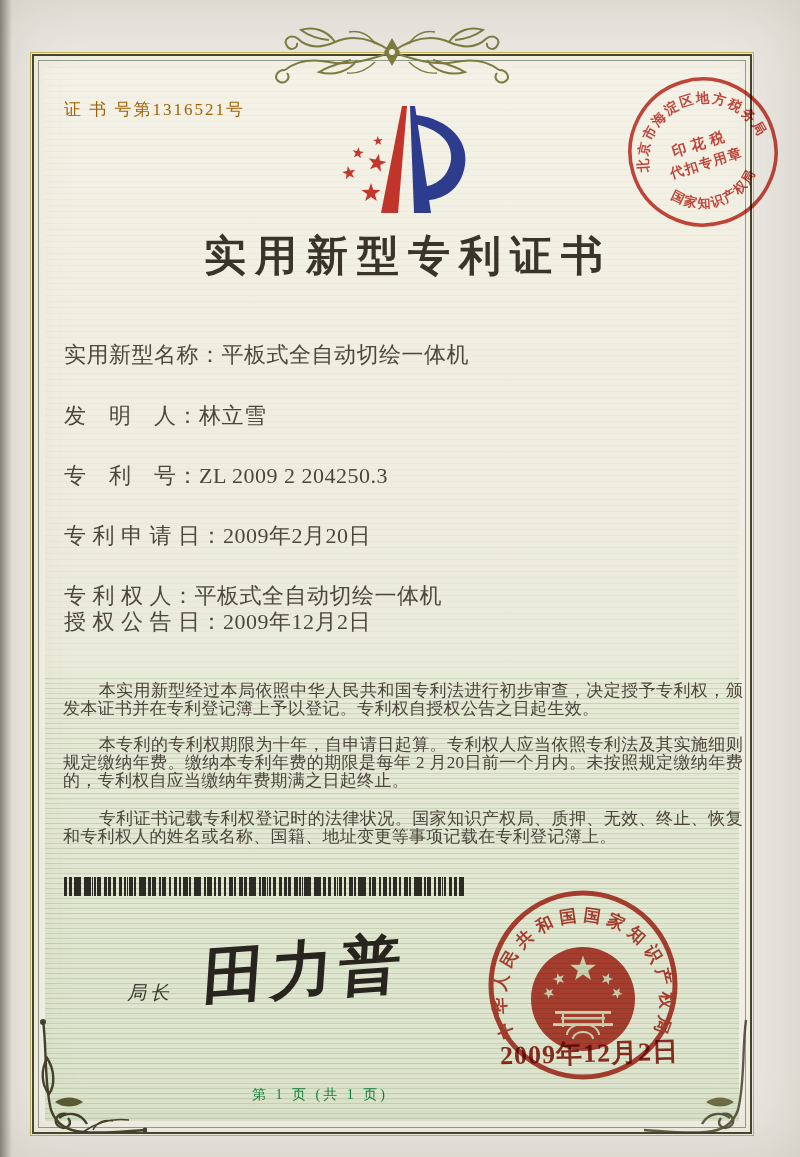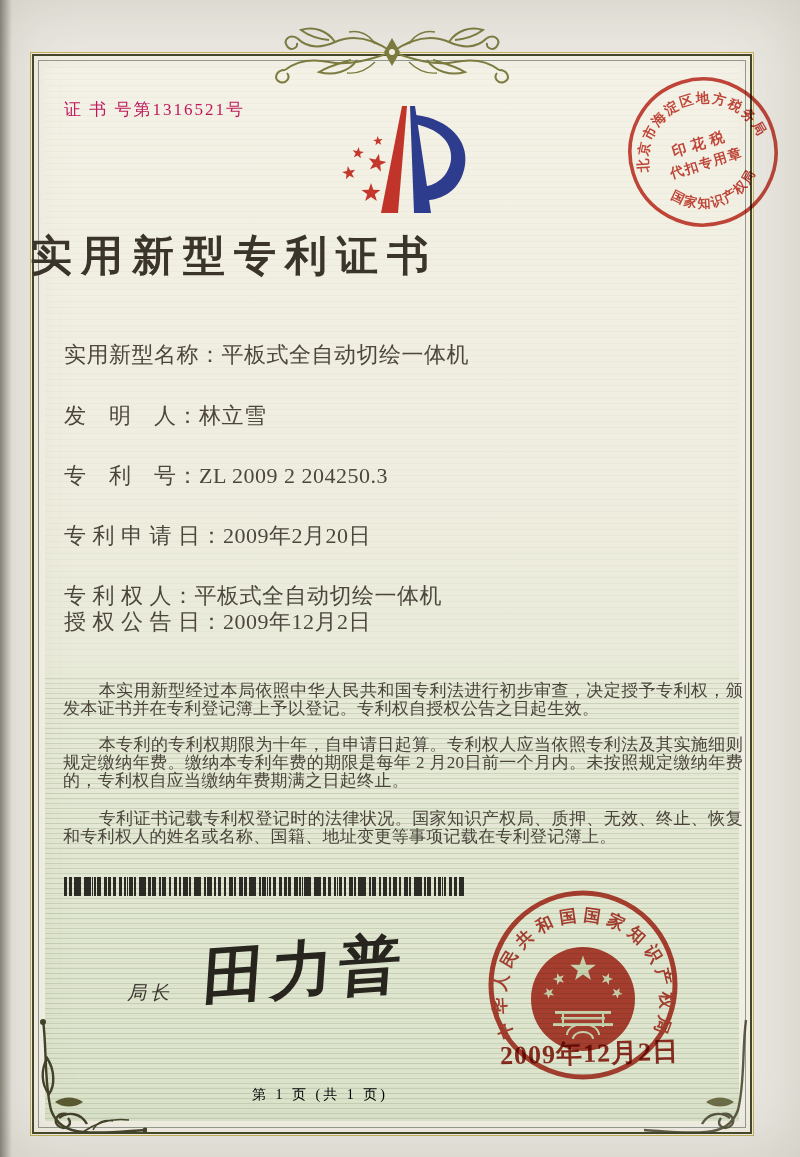--- a/index.html
+++ b/index.html
@@ -37,24 +37,24 @@
   }
   .waves-strong{
     position:absolute;left:0;right:0;top:58%;bottom:0;
     background:repeating-linear-gradient(180deg,
       rgba(96,130,82,.20) 0px, rgba(96,130,82,.20) 1px,
       rgba(0,0,0,0) 1px, rgba(0,0,0,0) 5px);
   }
   
   .abs{position:absolute;}
   .cert-number{
-    left:64px;top:98px;font-size:17px;color:#be185d;letter-spacing:2px;z-index:3;
+    left:64px;top:98px;font-size:17px;color:#a16207;letter-spacing:2px;z-index:3;
   }
   .title{
-    left:30px;top:228px;width:756px;
+    left:30px;top:228px;width:756px;text-align:center;
     font-size:42px;font-weight:700;letter-spacing:9px;color:#3a342b;z-index:3;
   }
   .field-row{left:64px;font-size:22px;color:#4c463d;letter-spacing:.5px;z-index:3;white-space:nowrap;}
   .para{
     left:63px;width:680px;font-size:17px;line-height:18px;color:#4a443b;
     text-align:justify;text-indent:2.1em;z-index:3;letter-spacing:.3px;
   }
   .barcode{
     left:64px;top:877px;width:400px;height:19px;z-index:3;opacity:.88;
     background:
@@ -70,21 +70,21 @@
   .seal-svg{left:481px;top:887px;z-index:4;mix-blend-mode:multiply;}
   .seal-date{
     left:500px;top:1036px;width:175px;font-size:26px;font-weight:700;
     color:#9c3126;letter-spacing:1px;z-index:5;transform:rotate(-1.5deg);
     mix-blend-mode:multiply;white-space:nowrap;
   }
   .stamp-svg{left:613px;top:62px;z-index:4;mix-blend-mode:multiply;}
   .logo-svg{left:327px;top:101px;z-index:3;}
   .footer{
     left:30px;top:1086px;width:580px;text-align:center;
-    font-size:14px;color:#000000;letter-spacing:3px;z-index:3;
+    font-size:14px;color:#15803d;letter-spacing:3px;z-index:3;
   }
   .ornament-top{left:257px;top:16px;z-index:3;}
   .flourish-bl{left:33px;top:1018px;z-index:3;}
   .flourish-br{left:642px;top:1018px;z-index:3;transform:scaleX(-1);}
   svg{display:block;}
 </style>
 </head>
 <body>
 
 <svg width="0" height="0">

